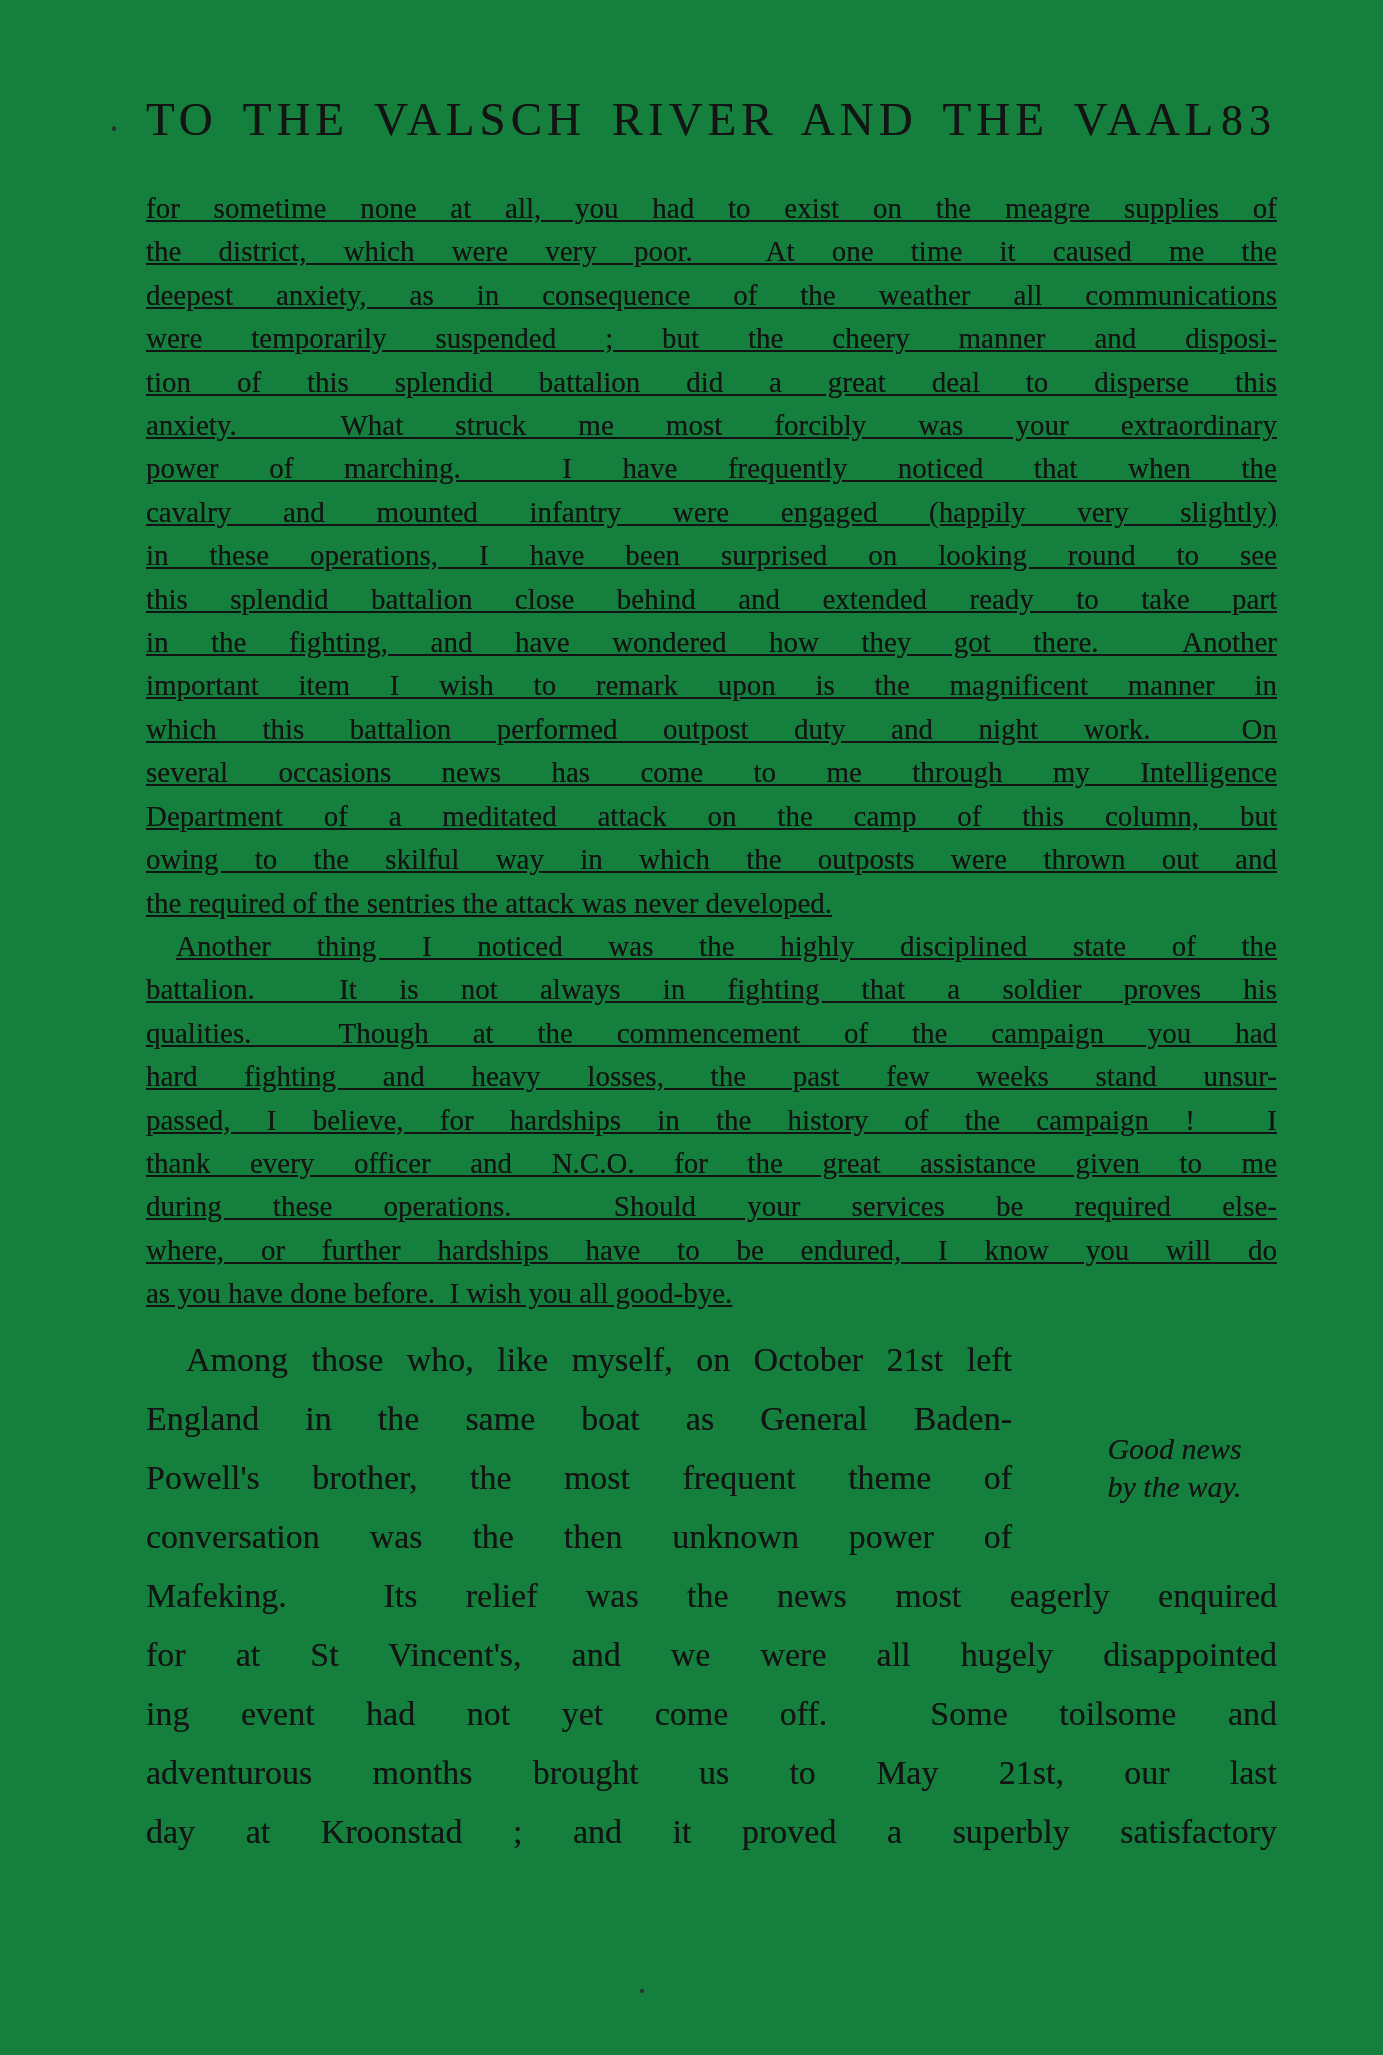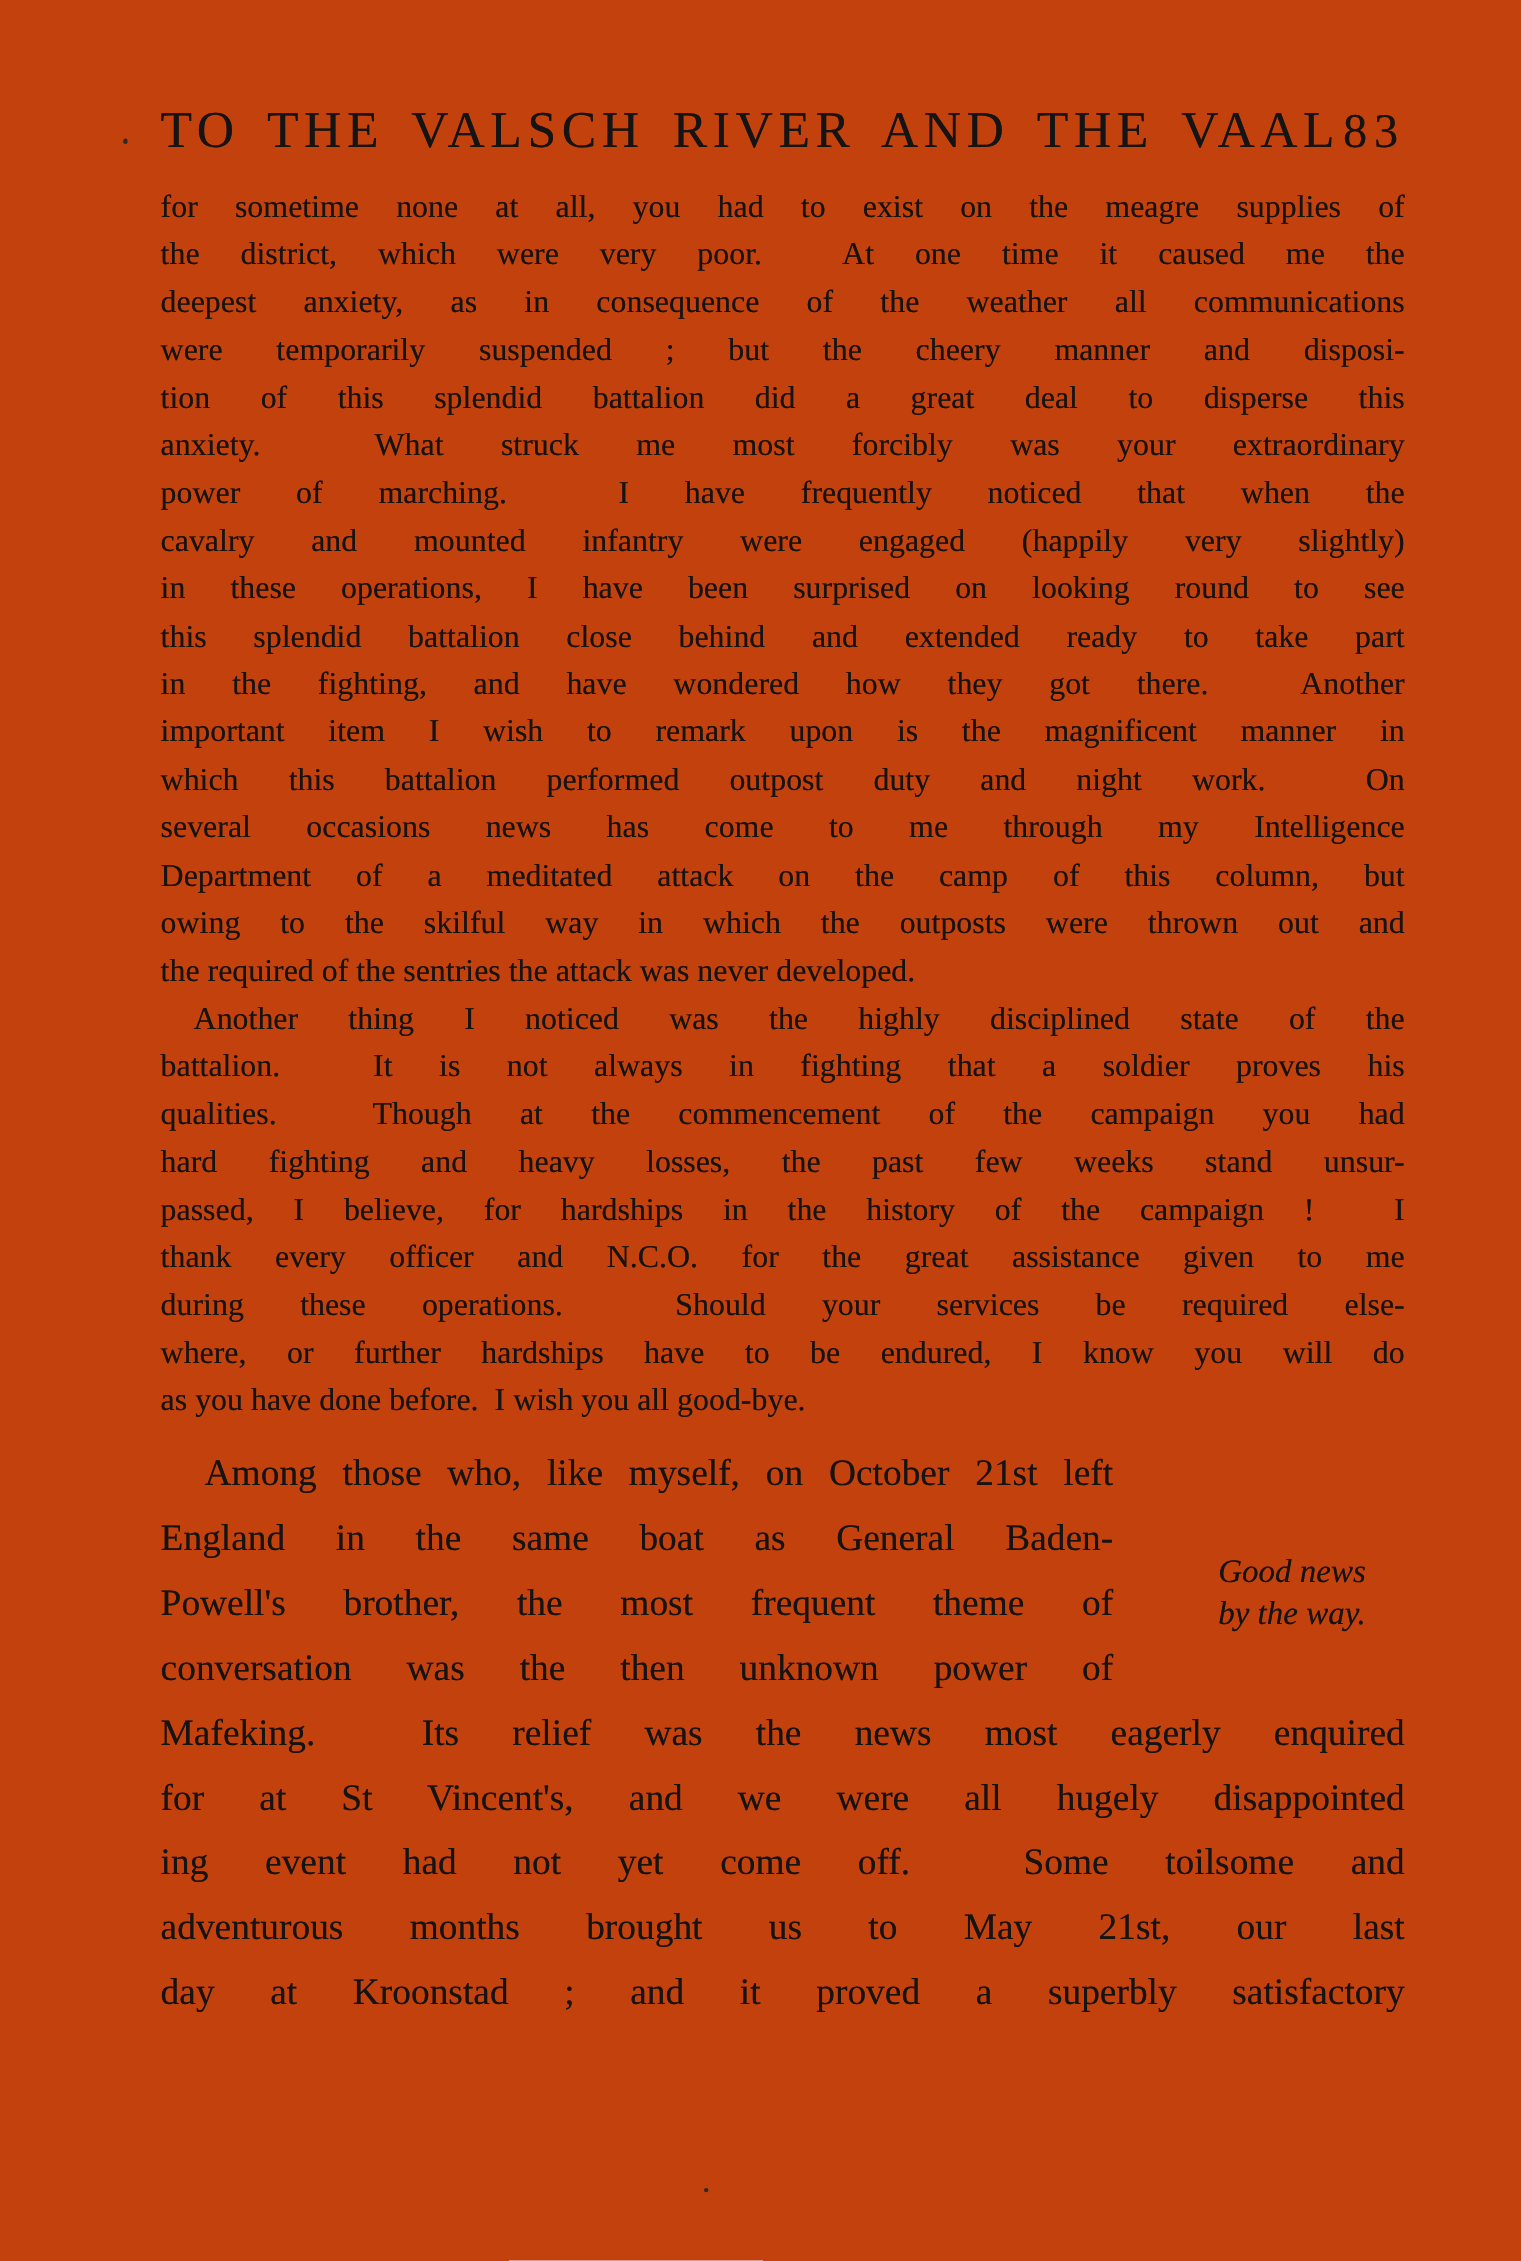--- a/index.html
+++ b/index.html
@@ -1,20 +1,20 @@
 <!DOCTYPE html>
 <html><head>
 <meta charset="utf-8">
 <style>
   html, body { margin: 0; padding: 0; background: #e8e8e6; }
   .page {
     position: relative;
     width: 1383px;
     height: 2055px;
-    background: #c2410c;
+    background: #15803d;
     overflow: hidden;
     color: #141414;
     font-family: "Liberation Serif", "DejaVu Serif", serif;
     text-shadow: 0 0 0.6px rgba(0,0,0,0.55);
   }
   .textblock {
     position: absolute;
     left: 146px;
     top: 96px;
     width: 1131px;
@@ -29,21 +29,21 @@
     font-size: 47px;
     letter-spacing: 5px;
     word-spacing: 9px;
     line-height: 1;
   }
   .header .pagenum {
     font-size: 44px;
     letter-spacing: 6px;
     line-height: 1;
   }
-  .quote { margin-top: 24px; font-size: 29px; line-height: 43.4px; }
+  .quote { margin-top: 44px; font-size: 29px; line-height: 43.4px; text-decoration: underline; }
   .main  { margin-top: 14px; font-size: 34px; line-height: 59px; }
 
   .line {
     white-space: pre-wrap;
     text-align: justify;
     text-align-last: justify;
   }
   .qpara .line:last-child { text-align-last: left; }
   .qpara.indent-first .line:first-child { text-indent: 30px; }
   .mlines.indent-first .line:first-child { text-indent: 40px; }

